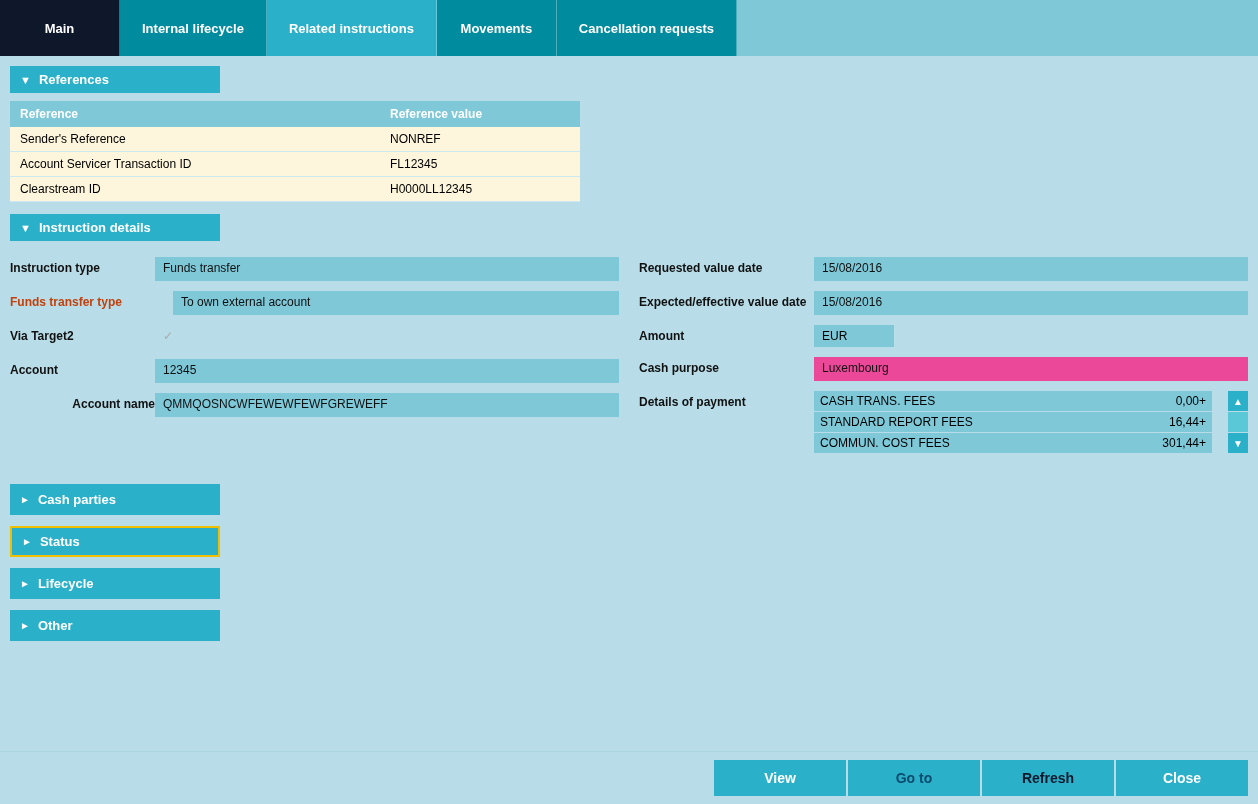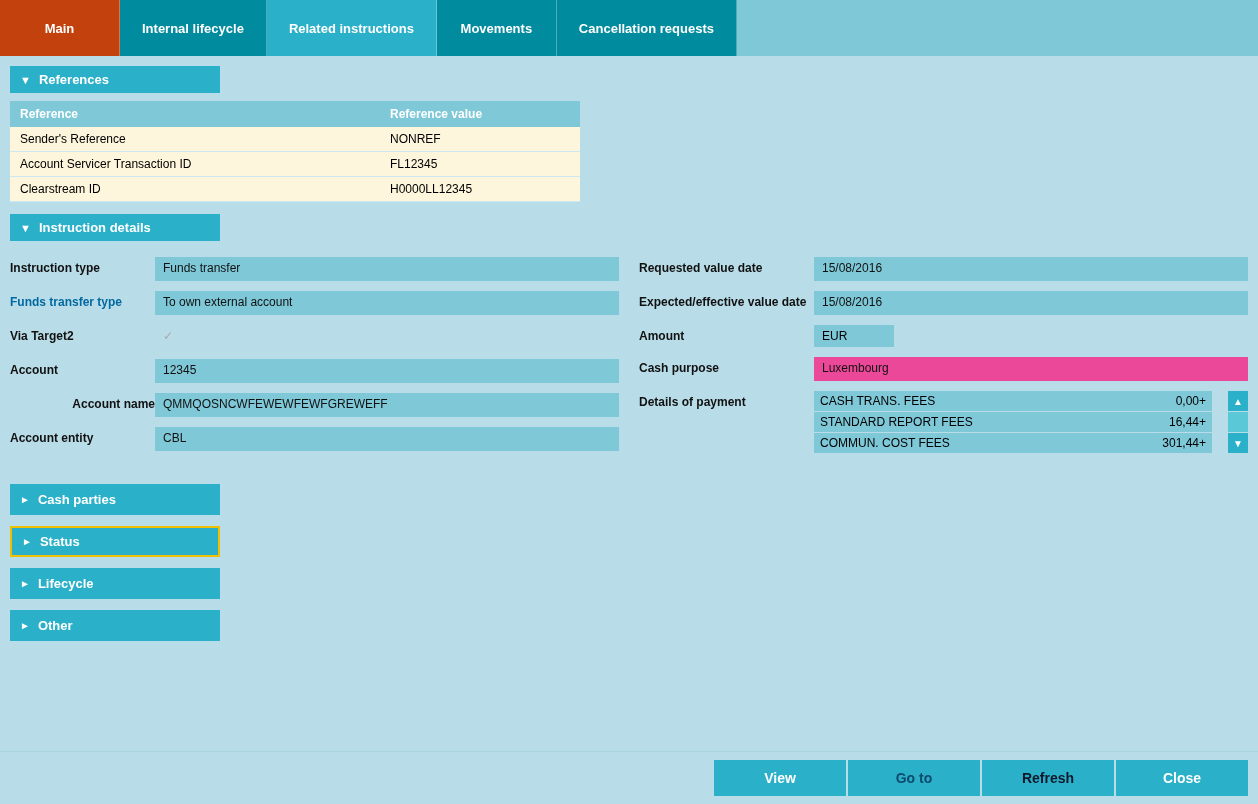--- a/index.html
+++ b/index.html
@@ -3,21 +3,21 @@
   <meta charset="utf-8">
   <style>
     * { box-sizing: border-box; margin: 0; padding: 0; }
     body { font-family: Arial, sans-serif; font-size: 12px; background: #b8dde8; width: 1258px; min-height: 804px; }
     .tab { display: flex; align-items: center; justify-content: center; padding: 0 18px; cursor: pointer; font-weight: bold; font-size: 13px; color: #fff; border-right: 1px solid #aad4e0; text-align: center; }
   </style>
 </head>
 <body>
 
 <div style="display:flex; background:#7ec8d8; height:56px;">
-<div class="tab" style="background: #c2410c; color: rgb(255, 255, 255); font-weight: bold; font-size: 13px; padding: 0px 22px; cursor: pointer; display: flex; align-items: center; justify-content: center; border-right: 1px solid rgba(255, 255, 255, 0.3); text-align: center; min-width: 120px;">
+<div class="tab" style="background: #0f172a; color: rgb(255, 255, 255); font-weight: bold; font-size: 13px; padding: 0px 22px; cursor: pointer; display: flex; align-items: center; justify-content: center; border-right: 1px solid rgba(255, 255, 255, 0.3); text-align: center; min-width: 120px;">
       <span>Main</span>
     </div>
     <div class="tab" style="background: rgb(0, 139, 158); color: rgb(255, 255, 255); font-weight: bold; font-size: 13px; padding: 0px 22px; cursor: pointer; display: flex; align-items: center; justify-content: center; border-right: 1px solid rgba(255, 255, 255, 0.3); text-align: center; min-width: 120px;">
       <span>Internal lifecycle</span>
     </div>
     <div class="tab" style="background: rgb(42, 176, 200); color: rgb(255, 255, 255); font-weight: bold; font-size: 13px; padding: 0px 22px; cursor: pointer; display: flex; align-items: center; justify-content: center; border-right: 1px solid rgba(255, 255, 255, 0.3); text-align: center; min-width: 120px;">
       <span>Related instructions</span>
     </div>
     <div class="tab" style="background: rgb(0, 139, 158); color: rgb(255, 255, 255); font-weight: bold; font-size: 13px; padding: 0px 22px; cursor: pointer; display: flex; align-items: center; justify-content: center; border-right: 1px solid rgba(255, 255, 255, 0.3); text-align: center; min-width: 120px;">
       <span>Movements</span>
@@ -61,38 +61,34 @@
         <span style="margin-right:8px;font-size:11px;">▼</span>
         <span>Instruction details</span>
       </div>
       <div style="display: flex; gap: 20px; padding: 8px 0px;">
         <div style="flex: 1 1 0%;">
           <div style="display: flex; align-items: flex-start; margin-bottom: 10px;">
             <div style="width: 145px; font-weight: bold; color: rgb(17, 17, 17); font-size: 12px; flex-shrink: 0; padding-top: 4px;">Instruction type</div>
             <div style="background: rgb(126, 200, 216); color: rgb(17, 17, 17); padding: 4px 8px; flex: 1 1 0%; min-height: 24px; font-size: 12px;">Funds transfer</div>
           </div>
           <div style="display: flex; align-items: flex-start; margin-bottom: 10px;">
-            <div style="width: 145px; font-weight: bold; color: #0369a1; font-size: 12px; flex-shrink: 0; padding-top: 4px;">Funds transfer type</div>
+            <div style="width: 163px; font-weight: bold; color: #c2410c; font-size: 12px; flex-shrink: 0; padding-top: 4px;">Funds transfer type</div>
             <div style="background: rgb(126, 200, 216); color: rgb(17, 17, 17); padding: 4px 8px; flex: 1 1 0%; min-height: 24px; font-size: 12px;">To own external account</div>
           </div>
           <div style="display: flex; align-items: flex-start; margin-bottom: 10px;">
             <div style="width: 145px; font-weight: bold; color: rgb(17, 17, 17); font-size: 12px; flex-shrink: 0; padding-top: 4px;">Via Target2</div>
             <div style="background: transparent; color: rgb(170, 170, 170); padding: 4px 8px; flex: 1 1 0%; min-height: 24px; font-size: 12px;">✓</div>
           </div>
           <div style="display: flex; align-items: flex-start; margin-bottom: 10px;">
             <div style="width: 145px; font-weight: bold; color: rgb(17, 17, 17); font-size: 12px; flex-shrink: 0; padding-top: 4px;">Account</div>
             <div style="background: rgb(126, 200, 216); color: rgb(17, 17, 17); padding: 4px 8px; flex: 1 1 0%; min-height: 24px; font-size: 12px;">12345</div>
           </div>
           <div style="display: flex; align-items: flex-start; margin-bottom: 10px;">
             <div style="width: 145px; font-weight: bold; color: rgb(17, 17, 17); font-size: 12px; flex-shrink: 0; padding-top: 4px; text-align: right;">Account name</div>
             <div style="background: rgb(126, 200, 216); color: rgb(17, 17, 17); padding: 4px 8px; flex: 1 1 0%; min-height: 24px; font-size: 12px;">QMMQOSNCWFEWEWFEWFGREWEFF</div>
-          </div>
-          <div style="display: flex; align-items: flex-start; margin-bottom: 10px;">
-            <div style="width: 145px; font-weight: bold; color: rgb(17, 17, 17); font-size: 12px; flex-shrink: 0; padding-top: 4px;">Account entity</div>
-            <div style="background: rgb(126, 200, 216); color: rgb(17, 17, 17); padding: 4px 8px; flex: 1 1 0%; min-height: 24px; font-size: 12px;">CBL</div>
           </div>
         </div>
         <div style="flex: 1 1 0%;">
           <div style="display: flex; align-items: flex-start; margin-bottom: 10px;">
             <div style="width: 175px; font-weight: bold; color: rgb(17, 17, 17); font-size: 12px; flex-shrink: 0; padding-top: 4px;">Requested value date</div>
             <div style="background: rgb(126, 200, 216); color: rgb(17, 17, 17); padding: 4px 8px; flex: 1 1 0%; min-height: 24px; font-size: 12px;">15/08/2016</div>
           </div>
           <div style="display: flex; align-items: flex-start; margin-bottom: 10px;">
             <div style="width: 175px; font-weight: bold; color: rgb(17, 17, 17); font-size: 12px; flex-shrink: 0; padding-top: 4px;">Expected/effective value date</div>
             <div style="background: rgb(126, 200, 216); color: rgb(17, 17, 17); padding: 4px 8px; flex: 1 1 0%; min-height: 24px; font-size: 12px;">15/08/2016</div>

